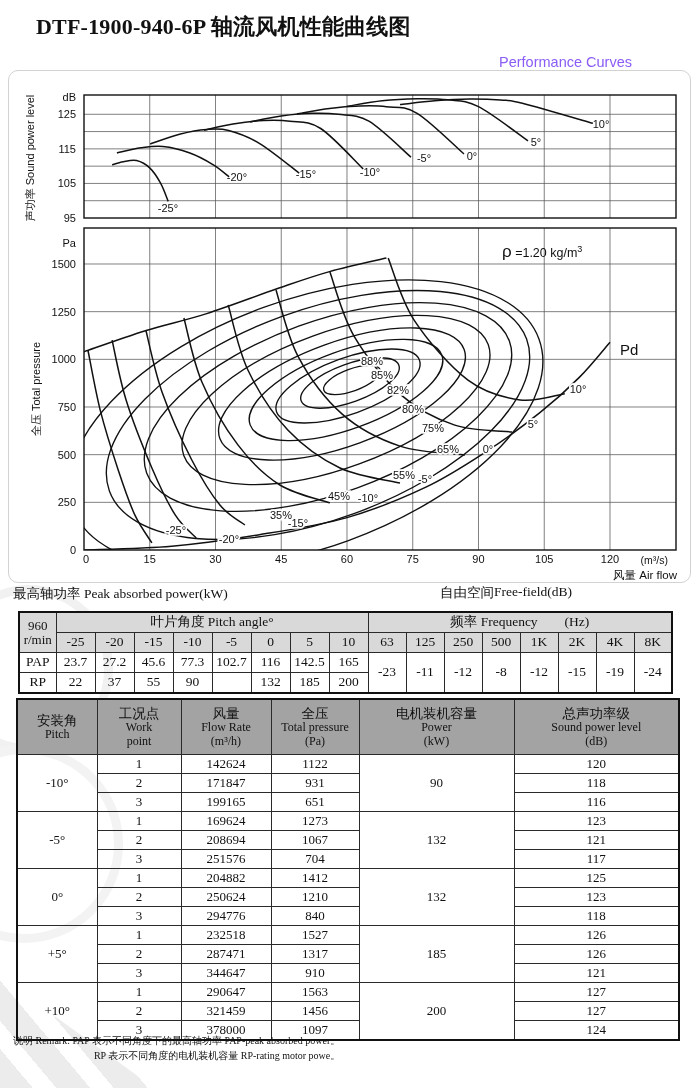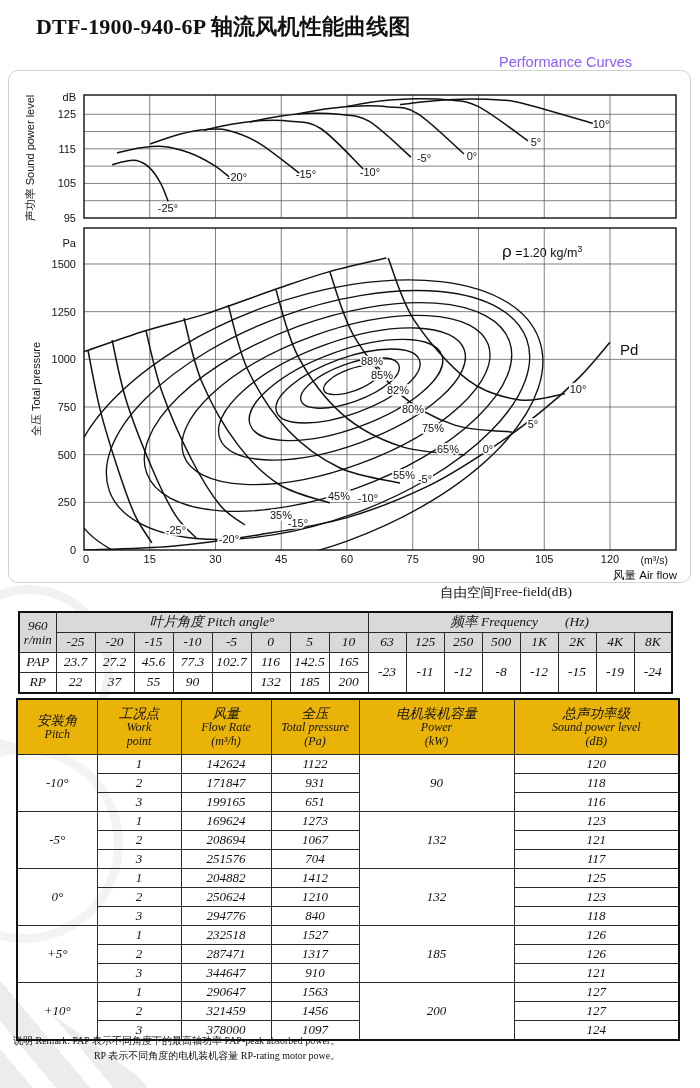--- a/index.html
+++ b/index.html
@@ -11,29 +11,29 @@
     -webkit-clip-path:polygon(0 28%,100% 100%,0 100%);clip-path:polygon(0 28%,100% 100%,0 100%);}
   .wm-arc1{left:-55px;top:585px;width:150px;height:150px;border:9px solid #f1f1f1;border-radius:50%;}
   .wm-arc2{left:-75px;top:745px;width:180px;height:180px;border:9px solid #f3f3f3;border-radius:50%;}
   .layer{position:absolute;z-index:1;}
   .chart-frame{left:8px;top:70px;width:681px;height:511px;border:1px solid #d2d2d2;border-radius:10px;}
   .title{left:36px;top:12px;font-size:22px;font-weight:bold;letter-spacing:.2px;}
   .subtitle{left:474px;top:54px;font-family:"Liberation Sans",sans-serif;font-size:14.5px;color:#8b5cf6;margin-left:25px;}
   #charts{left:0;top:60px;}
   .peak-label{left:13px;top:585px;font-size:13.5px;}
   .free-field{left:440px;top:584px;font-size:13.5px;display:flex;}
-  table{border-collapse:collapse;table-layout:fixed;position:absolute;z-index:1;background:transparent;font-style:italic;}
+  table{border-collapse:collapse;table-layout:fixed;position:absolute;z-index:1;background:transparent;}
   #t1{left:18px;top:611px;width:654px;font-size:13.5px;}
   #t1 td{border:1px solid #2a2a2a;text-align:center;padding:0;height:19px;line-height:1.05;}
   #t1{border:2px solid #111;}
   #t1 .hd{background:#d9d9d9;}
   #t1 .corner{font-size:13px;}
   #t2{left:16px;top:698px;width:662px;font-size:13px;border:2px solid #111;}
   #t2 th,#t2 td{border:1px solid #2a2a2a;text-align:center;font-weight:normal;padding:0;}
-  #t2 th{background:#eab308;height:54px;vertical-align:middle;}
+  #t2 th{background:#a3a3a3;height:54px;vertical-align:middle;}
   #t2 td{height:18px;}
   #t2 .h-zh{font-size:13.5px;line-height:1.15;}
   #t2 .h-en{font-size:12px;line-height:1.12;white-space:pre-line;}
   .remark{left:13px;top:1033px;font-size:10px;line-height:1.5;}
   .remark .r2{margin-left:76px;text-align:right;}
 </style>
 </head>
 <body>
 
 <div class="page">
@@ -168,20 +168,21 @@
         <text x="478.497" y="563" font-size="11" fill="#111" font-family="&quot;Liberation Sans&quot;,sans-serif" text-anchor="middle">90</text>
         <text x="544.2465" y="563" font-size="11" fill="#111" font-family="&quot;Liberation Sans&quot;,sans-serif" text-anchor="middle">105</text>
         <text x="609.996" y="563" font-size="11" fill="#111" font-family="&quot;Liberation Sans&quot;,sans-serif" text-anchor="middle">120</text>
         <text x="668" y="564" font-size="10.5" fill="#111" font-family="&quot;Liberation Sans&quot;,sans-serif" text-anchor="end">(m³/s)</text>
         <text x="677" y="579" font-size="11.5" fill="#111" font-family="&quot;Liberation Sans&quot;,sans-serif" text-anchor="end">风量 Air flow</text>
         <text x="502" y="257" font-family="&quot;Liberation Sans&quot;,sans-serif" fill="#111"><tspan font-size="17">ρ</tspan><tspan font-size="12.5"> =1.20 kg/m</tspan><tspan font-size="9" dy="-5">3</tspan></text>
         <text x="620" y="355" font-size="15" fill="#111" font-family="&quot;Liberation Sans&quot;,sans-serif" text-anchor="start">Pd</text>
       </g>
     </svg>
 
+  <div class="layer peak-label">最高轴功率 Peak absorbed power(kW)</div>
   <div class="layer free-field">
     <span>自由空间</span>
     <span>Free-field</span>
     <span>(dB)</span>
   </div>
 
   <table id="t1">
       <colgroup>
         <col style="width: 37px;">
         <col style="width: 39px;">

